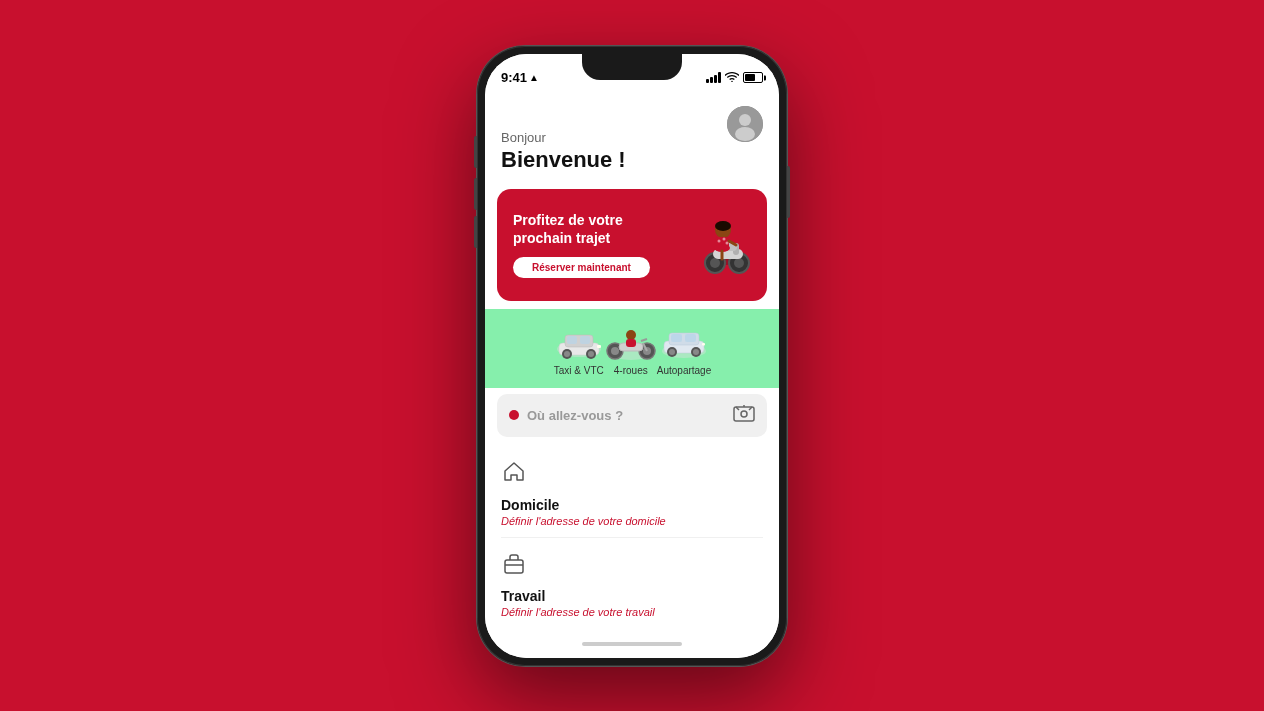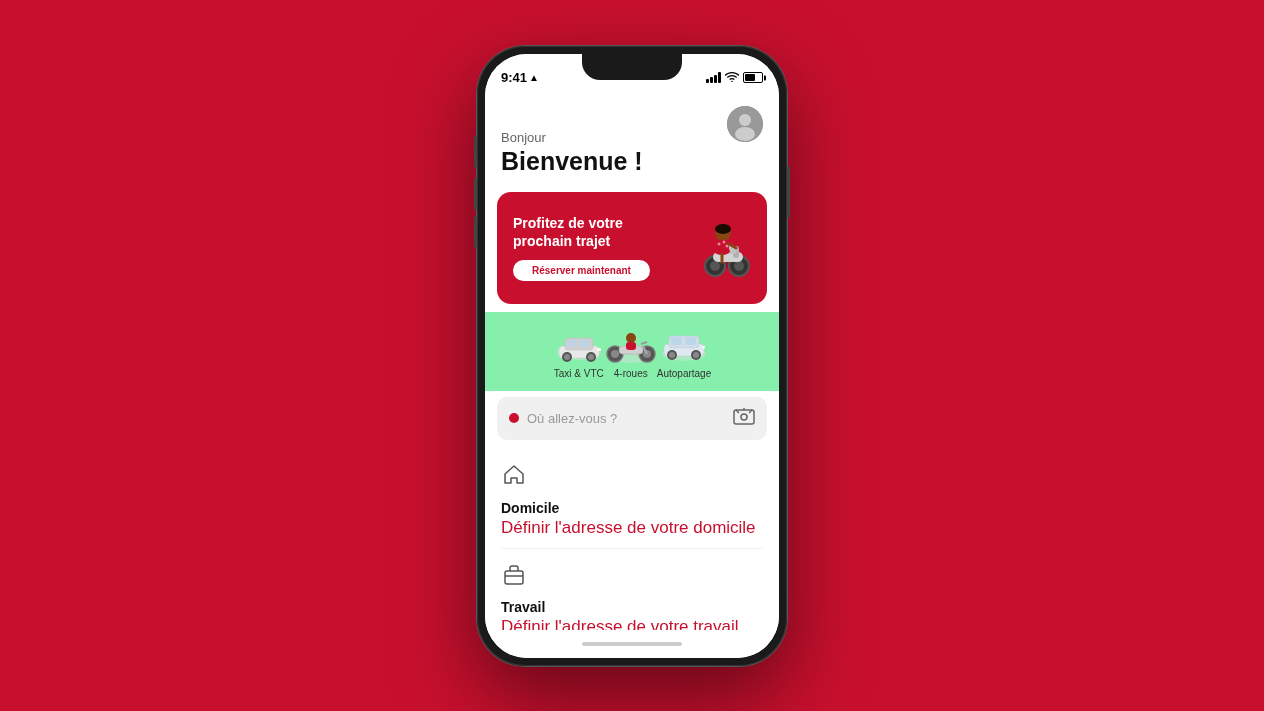--- a/index.html
+++ b/index.html
@@ -183,21 +183,21 @@
       margin-top: 24px;
     }
 
     .greeting-text {
       font-size: 13px;
       color: #666;
       font-weight: 400;
     }
 
     .welcome-text {
-      font-size: 25px;
+      font-size: 22px;
       font-weight: 800;
       color: #111;
       margin-top: 2px;
     }
 
     .avatar {
       width: 36px;
       height: 36px;
       border-radius: 50%;
       background: #888;
@@ -311,20 +311,21 @@
       height: 10px;
       border-radius: 50%;
       background: #C8102E;
       flex-shrink: 0;
     }
 
     .search-placeholder {
       flex: 1;
       font-size: 13px;
       color: #999;
+      font-weight: bold;
     }
 
     .search-map-icon {
       color: #555;
       font-size: 18px;
     }
 
     
     .location-items {
       padding: 4px 0;
@@ -356,22 +357,23 @@
       gap: 2px;
     }
 
     .location-name {
       font-size: 14px;
       font-weight: 600;
       color: #111;
     }
 
     .location-sub {
-      font-size: 17px;
+      font-size: 11px;
       color: #C8102E;
+      font-style: italic;
     }
 
     .divider {
       height: 1px;
       background: #f0f0f0;
       margin: 0 16px;
     }
 
     
     .home-indicator {

